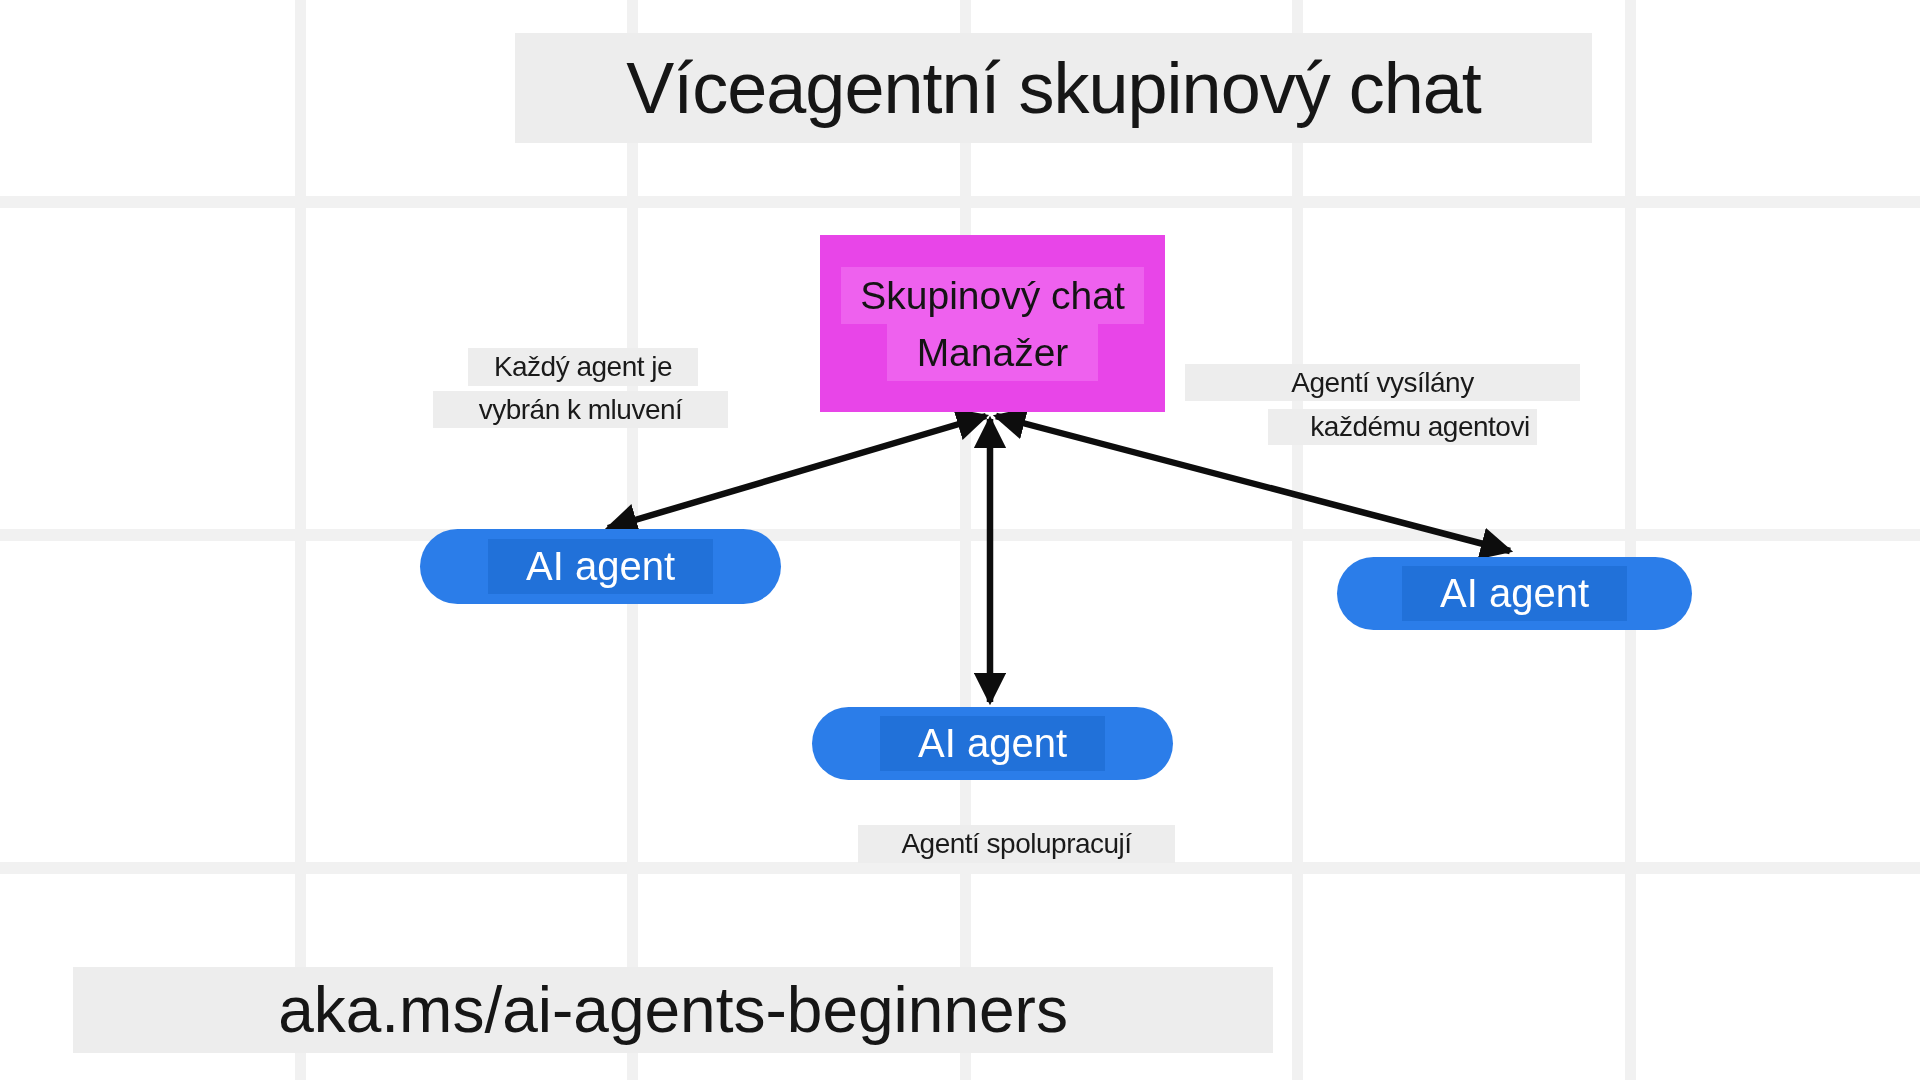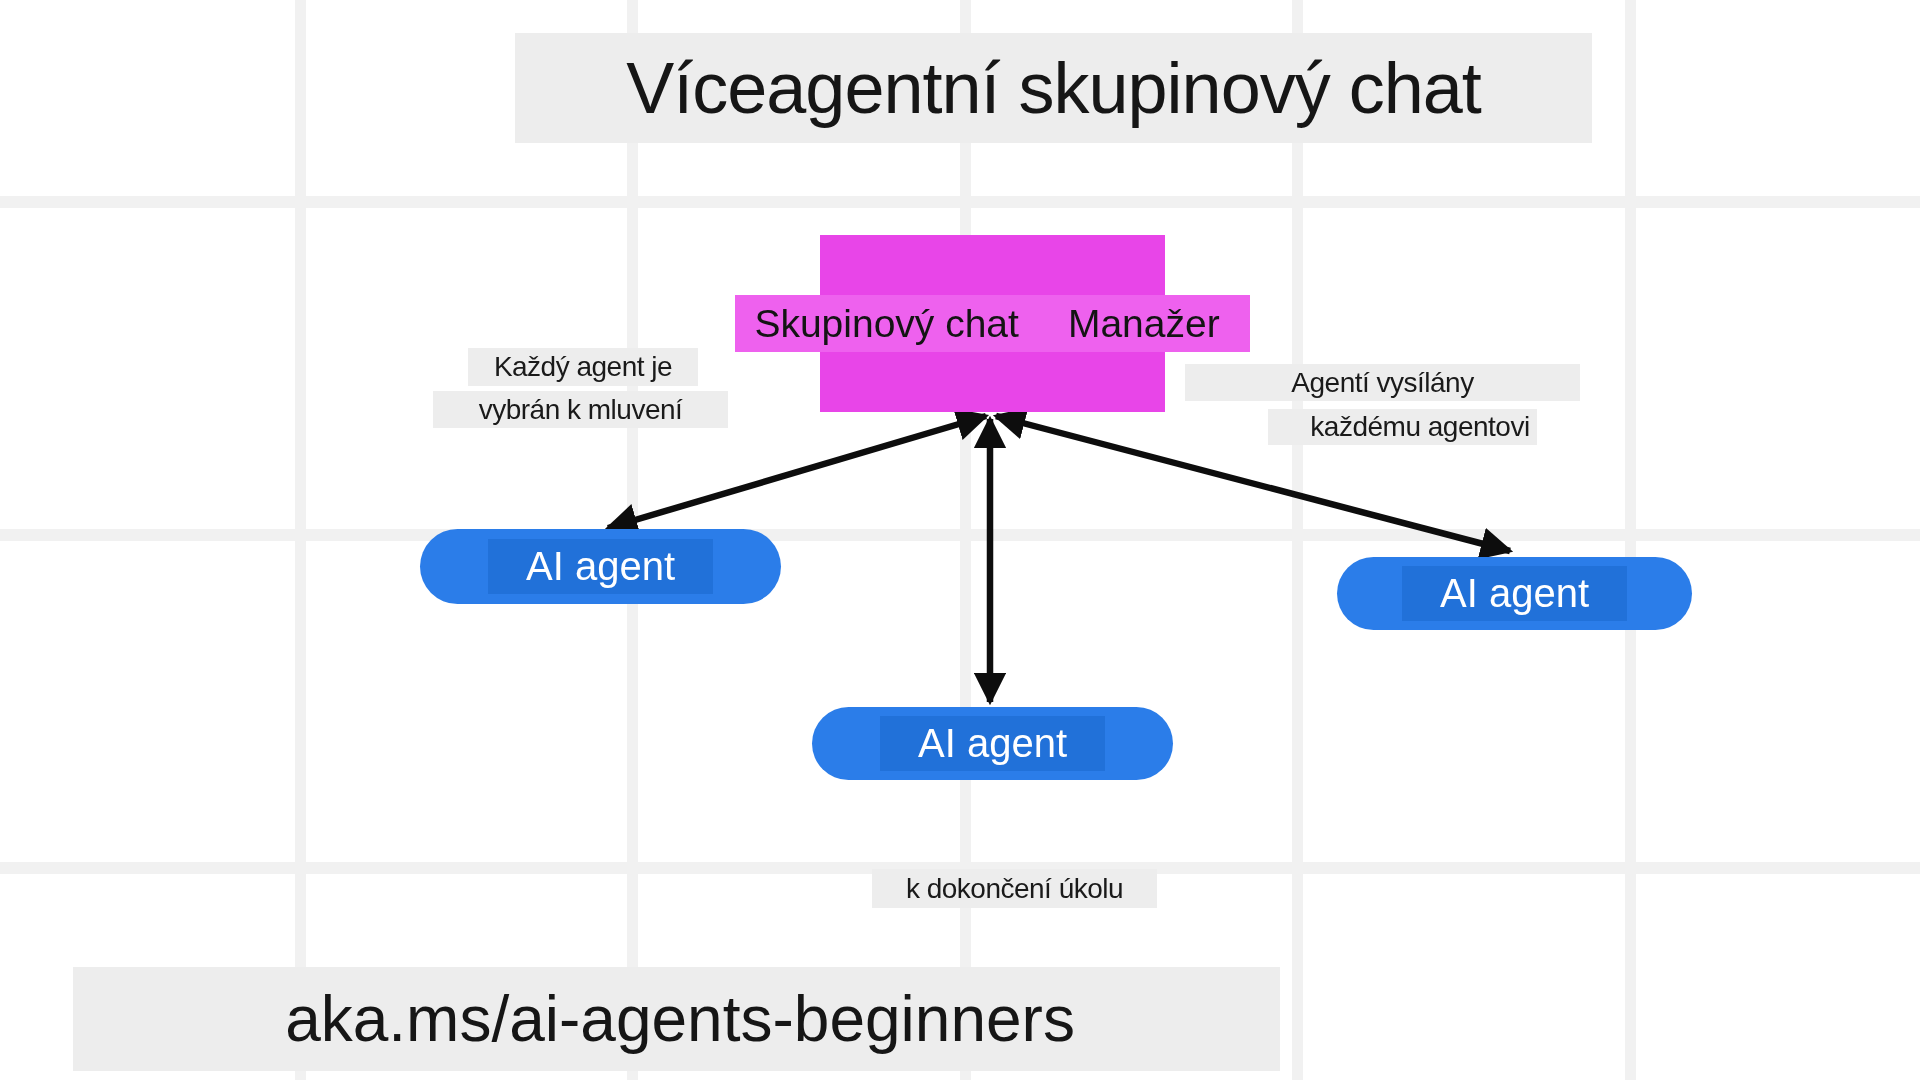--- a/index.html
+++ b/index.html
@@ -10,25 +10,25 @@
   .v-line{position:absolute;top:0;bottom:0;width:11px;background:#f1f1f1;}
   .h-line{position:absolute;left:0;right:0;height:12px;background:#f1f1f1;}
   .v1{left:295px}.v2{left:627px}.v3{left:960px}.v4{left:1292px}.v5{left:1625px}
   .h1{top:196px}.h2{top:529px}.h3{top:862px}
 
   
   .band{position:absolute;background:#ededed;color:#161616;
         display:flex;align-items:center;justify-content:center;white-space:nowrap;}
 
   .title-band{left:515px;top:33px;width:1077px;height:110px;font-size:72px;letter-spacing:-1px;}
-  .footer-band{left:73px;top:967px;width:1200px;height:104px;font-size:64px;letter-spacing:0;padding-left:7px;}
+  .footer-band{left:73px;top:967px;width:1200px;height:86px;font-size:64px;letter-spacing:0;}
 
   
   .manager{position:absolute;left:820px;top:235px;width:345px;height:177px;background:#e845e8;
-           display:flex;flex-direction:row;align-items:center;justify-content:center;}
+           display:flex;flex-direction:column;align-items:center;justify-content:center;}
   .manager .m-band{background:#ee61ee;color:#141414;font-size:39px;line-height:57px;height:57px;
                    display:flex;align-items:center;justify-content:center;white-space:nowrap;}
   .m-band.m1{padding:0 19px;}
   .m-band.m2{padding:0 30px;}
 
   
   .agent{position:absolute;background:#2b7de9;border-radius:40px;
          display:flex;align-items:center;justify-content:center;}
   .agent-band{background:#2171d9;width:225px;height:55px;color:#ffffff;font-size:40px;
               display:flex;align-items:center;justify-content:center;white-space:nowrap;}
@@ -91,17 +91,17 @@
   <div class="agent agent-right">
     <div class="agent-band">AI agent</div>
   </div>
 
   <div class="band ann ann-left-1">Každý agent je</div>
   <div class="band ann ann-left-2">vybrán k mluvení</div>
 
   <div class="band ann ann-right-1">Agentí vysílány</div>
   <div class="band ann ann-right-2">každému agentovi</div>
 
-  <div class="band ann ann-bottom-2">k dokončení úkolu</div>
+  <div class="band ann ann-bottom-1">Agentí spolupracují</div>
 
   <div class="band footer-band">aka.ms/ai-agents-beginners</div>
 
 </div>
 
 </body></html>

